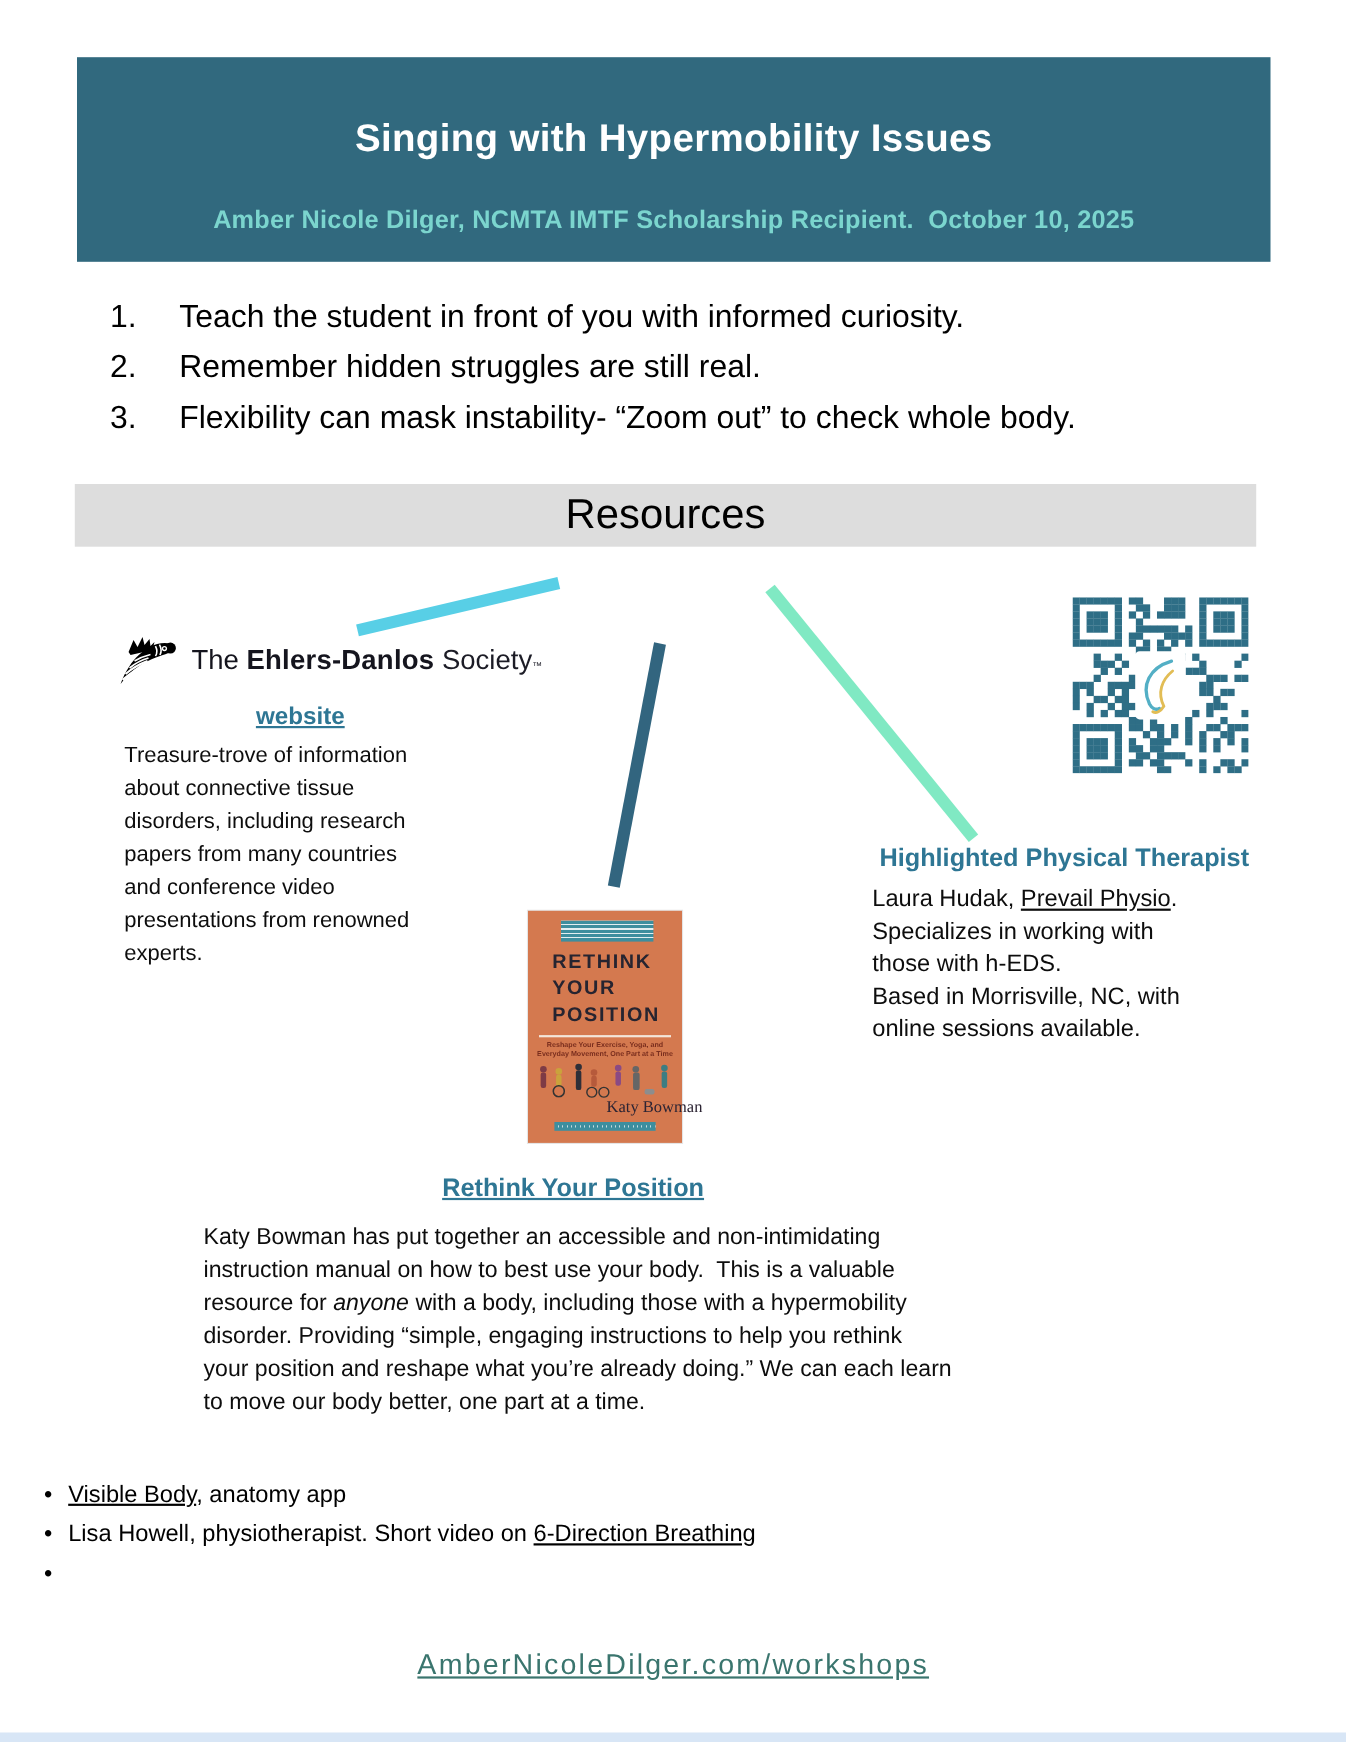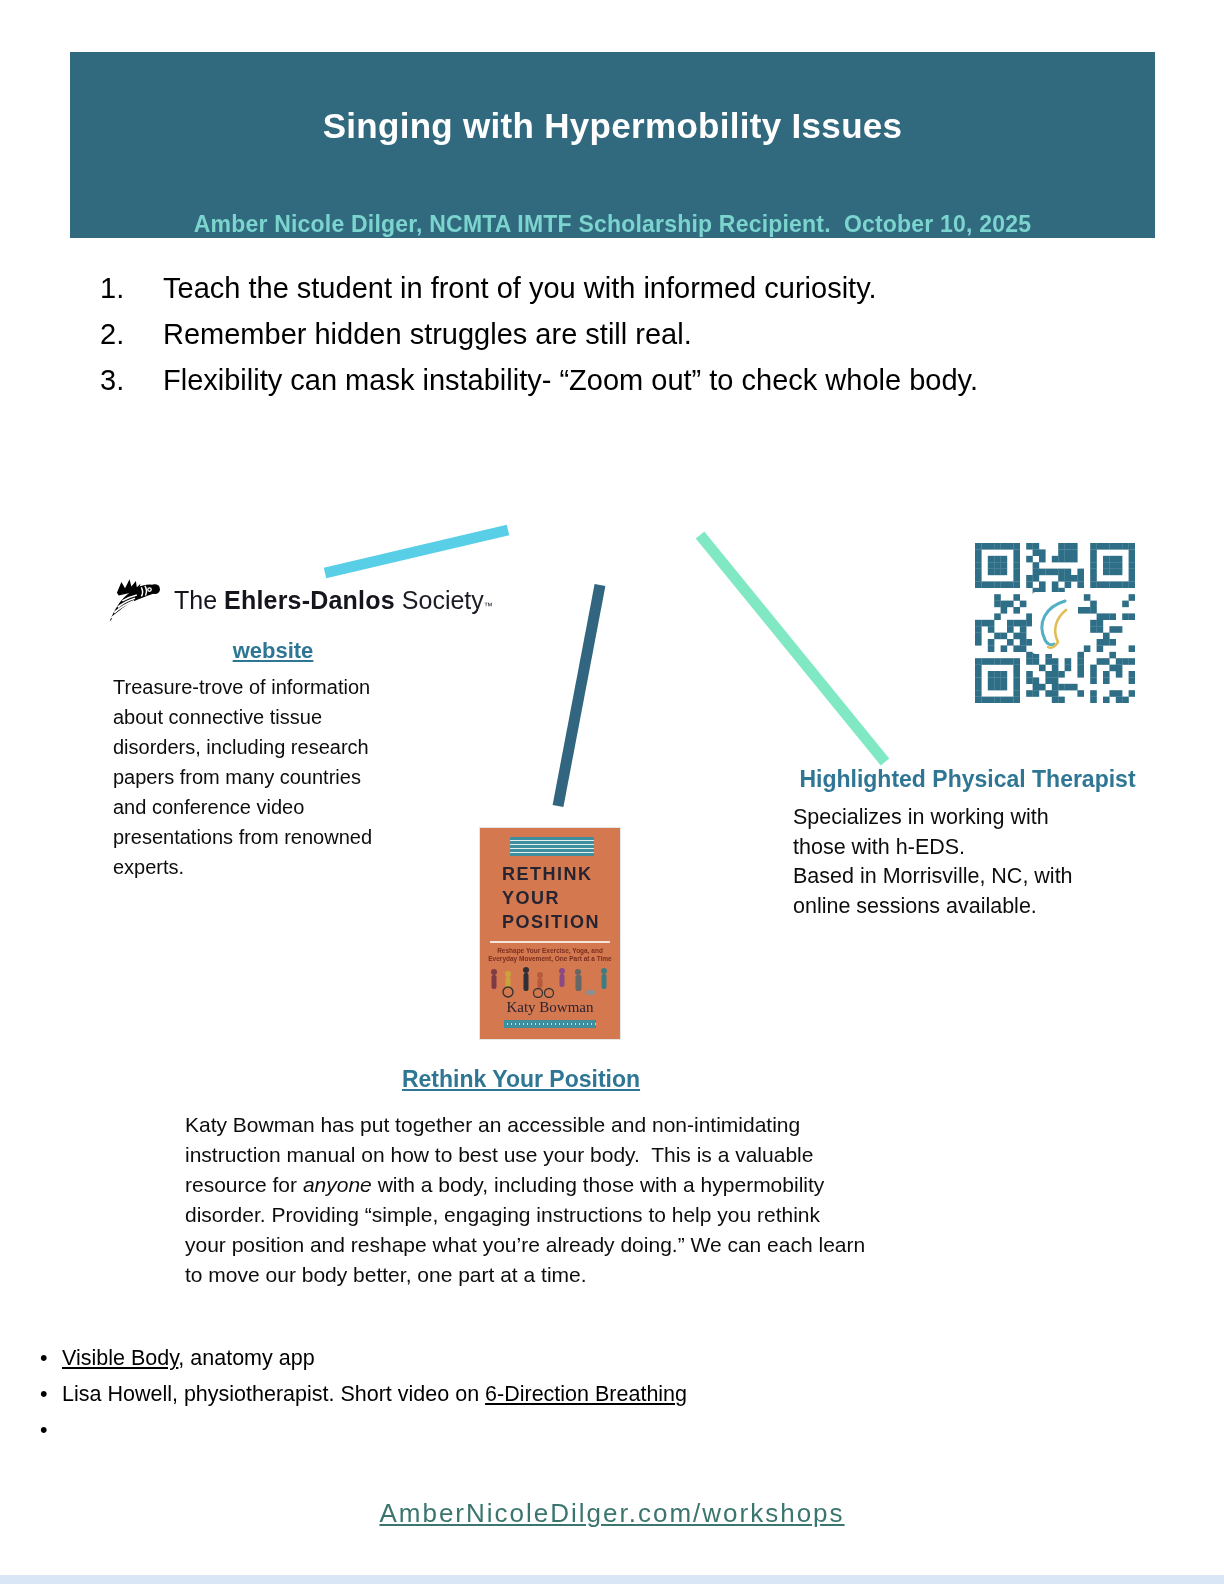--- a/index.html
+++ b/index.html
@@ -2,21 +2,21 @@
 <html style="--header-bg: #31697E; --header-subtitle: #7BD5CE; --band-bg: #DDDDDD; --link-teal: #2E7694; --line-cyan: #58CFE6; --line-dark: #32657F; --line-mint: #80E9C3; --qr-teal: #2E6E86; --book-orange: #D4794F; --book-teal: #3D8E9E; --footer-link: #3A756E;"><head>
 <meta charset="utf-8">
 <style>
   html,body{margin:0;padding:0;background:#ffffff;}
   .page{position:relative;width:1224px;height:1584px;background:#fff;overflow:hidden;
         font-family:"Liberation Sans","DejaVu Sans",sans-serif;color:#111;}
 
   
   .header-band{position:absolute;left:70px;top:52px;width:1085px;height:186px;
                background:var(--header-bg);display:flex;flex-direction:column;align-items:center;
-               justify-content:space-between;padding-top:54px;box-sizing:border-box;gap:40px;}
+               justify-content:flex-start;padding-top:54px;box-sizing:border-box;gap:40px;}
   .header-title{font-size:35px;font-weight:bold;color:#ffffff;letter-spacing:.3px;}
   .header-subtitle{font-size:23px;font-weight:bold;color:var(--header-subtitle);white-space:pre-wrap;letter-spacing:.2px;}
 
   
   .key-points{position:absolute;left:100px;top:272px;margin:0;padding:0;list-style:none;width:1060px;}
   .key-points li{display:flex;font-size:29px;line-height:33px;margin-bottom:13px;color:#000;}
   .kp-num{width:63px;flex:0 0 63px;}
 
   
   .resources-band{position:absolute;left:68px;top:440px;width:1074px;height:57px;background:var(--band-bg);
@@ -55,21 +55,21 @@
         box-shadow:0 0 0 1px rgba(0,0,0,.10);}
   .book-praise{position:absolute;left:30px;top:9px;width:84px;height:19px;background:var(--book-teal);
                background-image:repeating-linear-gradient(to bottom,transparent 0 3px,rgba(255,255,255,.85) 3px 4px);}
   .book-title{position:absolute;left:22px;top:34px;font-size:18px;font-weight:800;color:#262430;
               line-height:24px;letter-spacing:1.5px;}
   .book-rule{position:absolute;left:10px;top:113px;width:120px;height:2px;background:#f3e6da;}
   .book-sub{position:absolute;left:6px;top:119px;width:128px;font-size:6.5px;line-height:8px;
             text-align:center;color:#7a2e1e;font-weight:bold;}
   .book-figs{position:absolute;left:6px;top:138px;}
   .book-author{position:absolute;left:0;top:171px;width:140px;text-align:center;
-               font-family:"Liberation Serif","DejaVu Serif",serif;font-size:15px;color:#2c2433;}
+               font-family:"Liberation Serif","DejaVu Serif",serif;font-size:15px;color:#2c2433;padding-left:45px;}
   .book-strip{position:absolute;left:24px;top:192px;width:92px;height:8px;background:var(--book-teal);
               background-image:repeating-linear-gradient(to right,transparent 0 3px,rgba(255,255,255,.7) 3px 4px);
               background-size:100% 2px;background-position:center;background-repeat:no-repeat;}
 
   .book-link-wrap{position:absolute;left:376px;top:1066px;width:290px;text-align:center;}
   .book-link-wrap .link{font-size:23px;}
   .book-desc{position:absolute;left:185px;top:1110px;width:770px;font-size:21px;line-height:30px;
              white-space:pre-wrap;color:#0d0d0d;}
 
   
@@ -101,20 +101,23 @@
       <li>
         <span class="kp-num">2.</span>
         <span>Remember hidden struggles are still real.</span>
       </li>
       <li>
         <span class="kp-num">3.</span>
         <span>Flexibility can mask instability- “Zoom out” to check whole body.</span>
       </li>
     </ol>
 
+  <div class="resources-band">
+    <div class="resources-title">Resources</div>
+  </div>
 
   <svg class="decor" width="1224" height="1584">
     <line x1="325" y1="573" x2="508" y2="530" stroke="var(--line-cyan)" stroke-width="11"></line>
     <line x1="600" y1="585" x2="558" y2="806" stroke="var(--line-dark)" stroke-width="11"></line>
     <line x1="700" y1="535" x2="885" y2="762" stroke="var(--line-mint)" stroke-width="11"></line>
   </svg>
 
   <div class="eds-logo">
     <svg width="58" height="52" viewBox="0 0 64 56">
       <path d="M12 20 L17 8 L21 15 L26 5 L28 13 L33 7 L34 14 L38 10 L36 18 L14 23 Z" fill="#000"></path>
@@ -407,20 +410,21 @@
         <rect x="140.8" y="153.6" width="6.6000000000000005" height="6.6000000000000005" fill="var(--qr-teal)"></rect>
         <rect x="147.2" y="153.6" width="6.6000000000000005" height="6.6000000000000005" fill="var(--qr-teal)"></rect>
         <rect x="57" y="49" width="46" height="62" rx="4" fill="#fff"></rect>
         <path d="M90 58 C70 64 62 80 70 97 C72 101 76 103 79 101" stroke="#53AFC5" stroke-width="3" fill="none" stroke-linecap="round"></path>
         <path d="M91 67 C81 75 77 87 83 99 C80 104 76 106 73 104" stroke="#E2BD55" stroke-width="2.6" fill="none" stroke-linecap="round"></path>
       </svg>
   </div>
 
   <div class="pt-heading">Highlighted Physical Therapist</div>
   <div class="pt-body">
+    <div><span>Laura Hudak, </span><span class="u">Prevail Physio</span><span>.</span></div>
     <div class="pt-rest">Specializes in working with
 those with h-EDS.
 Based in Morrisville, NC, with
 online sessions available.</div>
   </div>
 
   <div class="book">
     <div class="book-praise"></div>
     <div class="book-title">
       <div>RETHINK</div>

